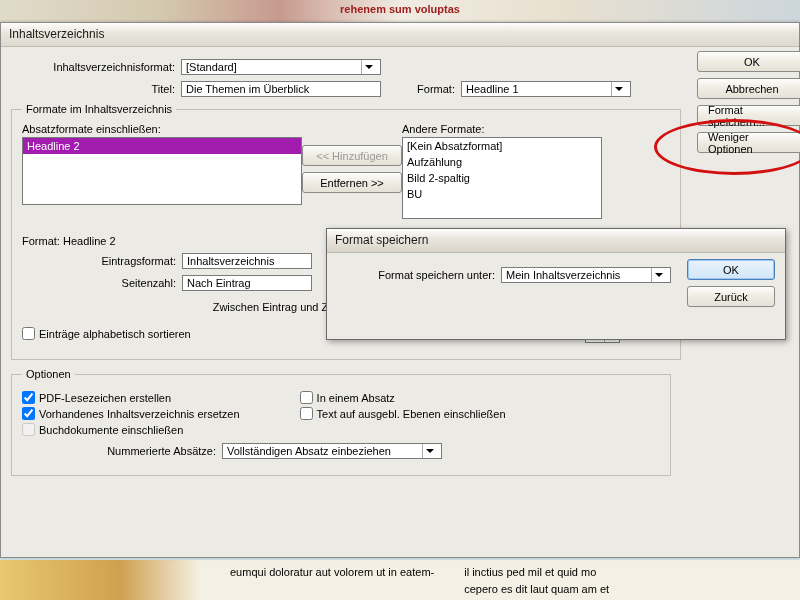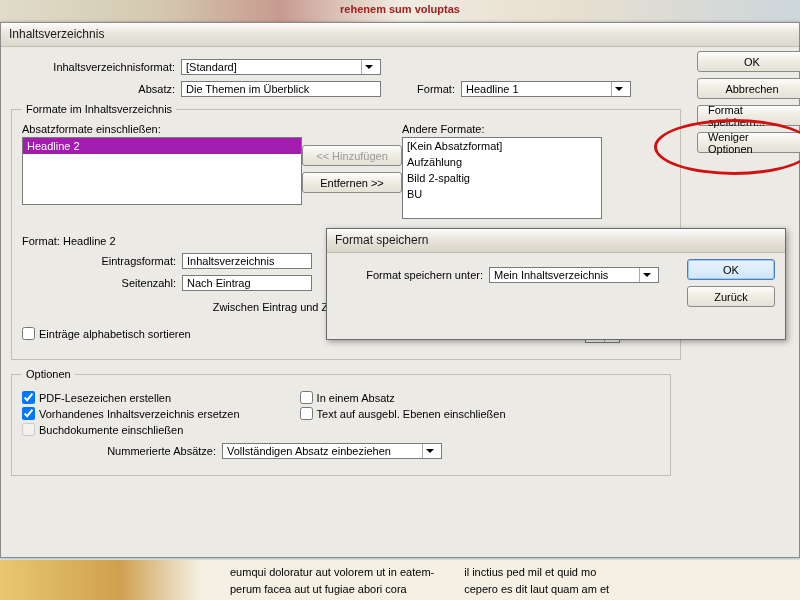--- a/index.html
+++ b/index.html
@@ -36,34 +36,33 @@
   .spin .sb::after{content:"";border:4px solid transparent;border-top-color:#000;margin-top:3px}
   .smallbtn{width:22px;height:20px;border:1px solid #7a7a7a;background:linear-gradient(#fdfdfc,#e5e1d7);display:inline-flex;align-items:center;justify-content:center}
   .smallbtn::after{content:"";border:4px solid transparent;border-left-color:#000;margin-left:3px}
 
   
   .ellipse{position:absolute;right:-15px;top:72px;width:160px;height:56px;border:3px solid #d21010;border-radius:50%/50%;pointer-events:none;z-index:5}
 
   
   .dlg2{position:absolute;left:326px;top:228px;width:460px;height:112px;background:#eceae5;border:1px solid #6a6a6a;box-shadow:2px 2px 6px rgba(0,0,0,.35);z-index:10}
   .dlg2 .titlebar{background:linear-gradient(#fdfdfc,#eae7df 40%,#d9d4c9)}
-  .dlg2 .inner{padding:14px 12px}
+  .dlg2 .inner{padding:14px 24px}
   .dlg2 .btncol{position:absolute;right:10px;top:30px;display:flex;flex-direction:column;gap:6px}
   .dlg2 .btncol .btn{width:88px;min-width:88px}
 </style>
 </head>
 <body>
 
 <div class="bg-top">
     <span>rehenem sum voluptas</span>
   </div>
 <div class="bg-bottom">
   <div class="col">
     <div>eumqui doloratur aut volorem ut in eatem-</div>
-    <div>perum facea aut ut fugiae abori cora</div>
   </div>
   <div class="col">
     <div>il inctius ped mil et quid mo</div>
     <div>cepero es dit laut quam am et</div>
   </div>
 </div>
 
 <div class="dlg">
   <div class="titlebar">Inhaltsverzeichnis</div>
   <div class="body">
@@ -78,21 +77,21 @@
     </div>
 
     <div class="row">
       <div class="lbl" style="width:170px">Inhaltsverzeichnisformat:</div>
       <div class="combo" style="width:200px">
         <span>[Standard]</span>
           <div class="arr"></div>
       </div>
     </div>
     <div class="row">
-      <div class="lbl" style="width:170px">Absatz:</div>
+      <div class="lbl" style="width:170px">Titel:</div>
       <div class="text" style="width:200px">
           <span>Die Themen im Überblick</span>
         </div>
       <div class="lbl" style="width:60px;margin-left:20px">Format:</div>
       <div class="combo" style="width:170px">
         <span>Headline 1</span>
           <div class="arr"></div>
       </div>
     </div>
 

